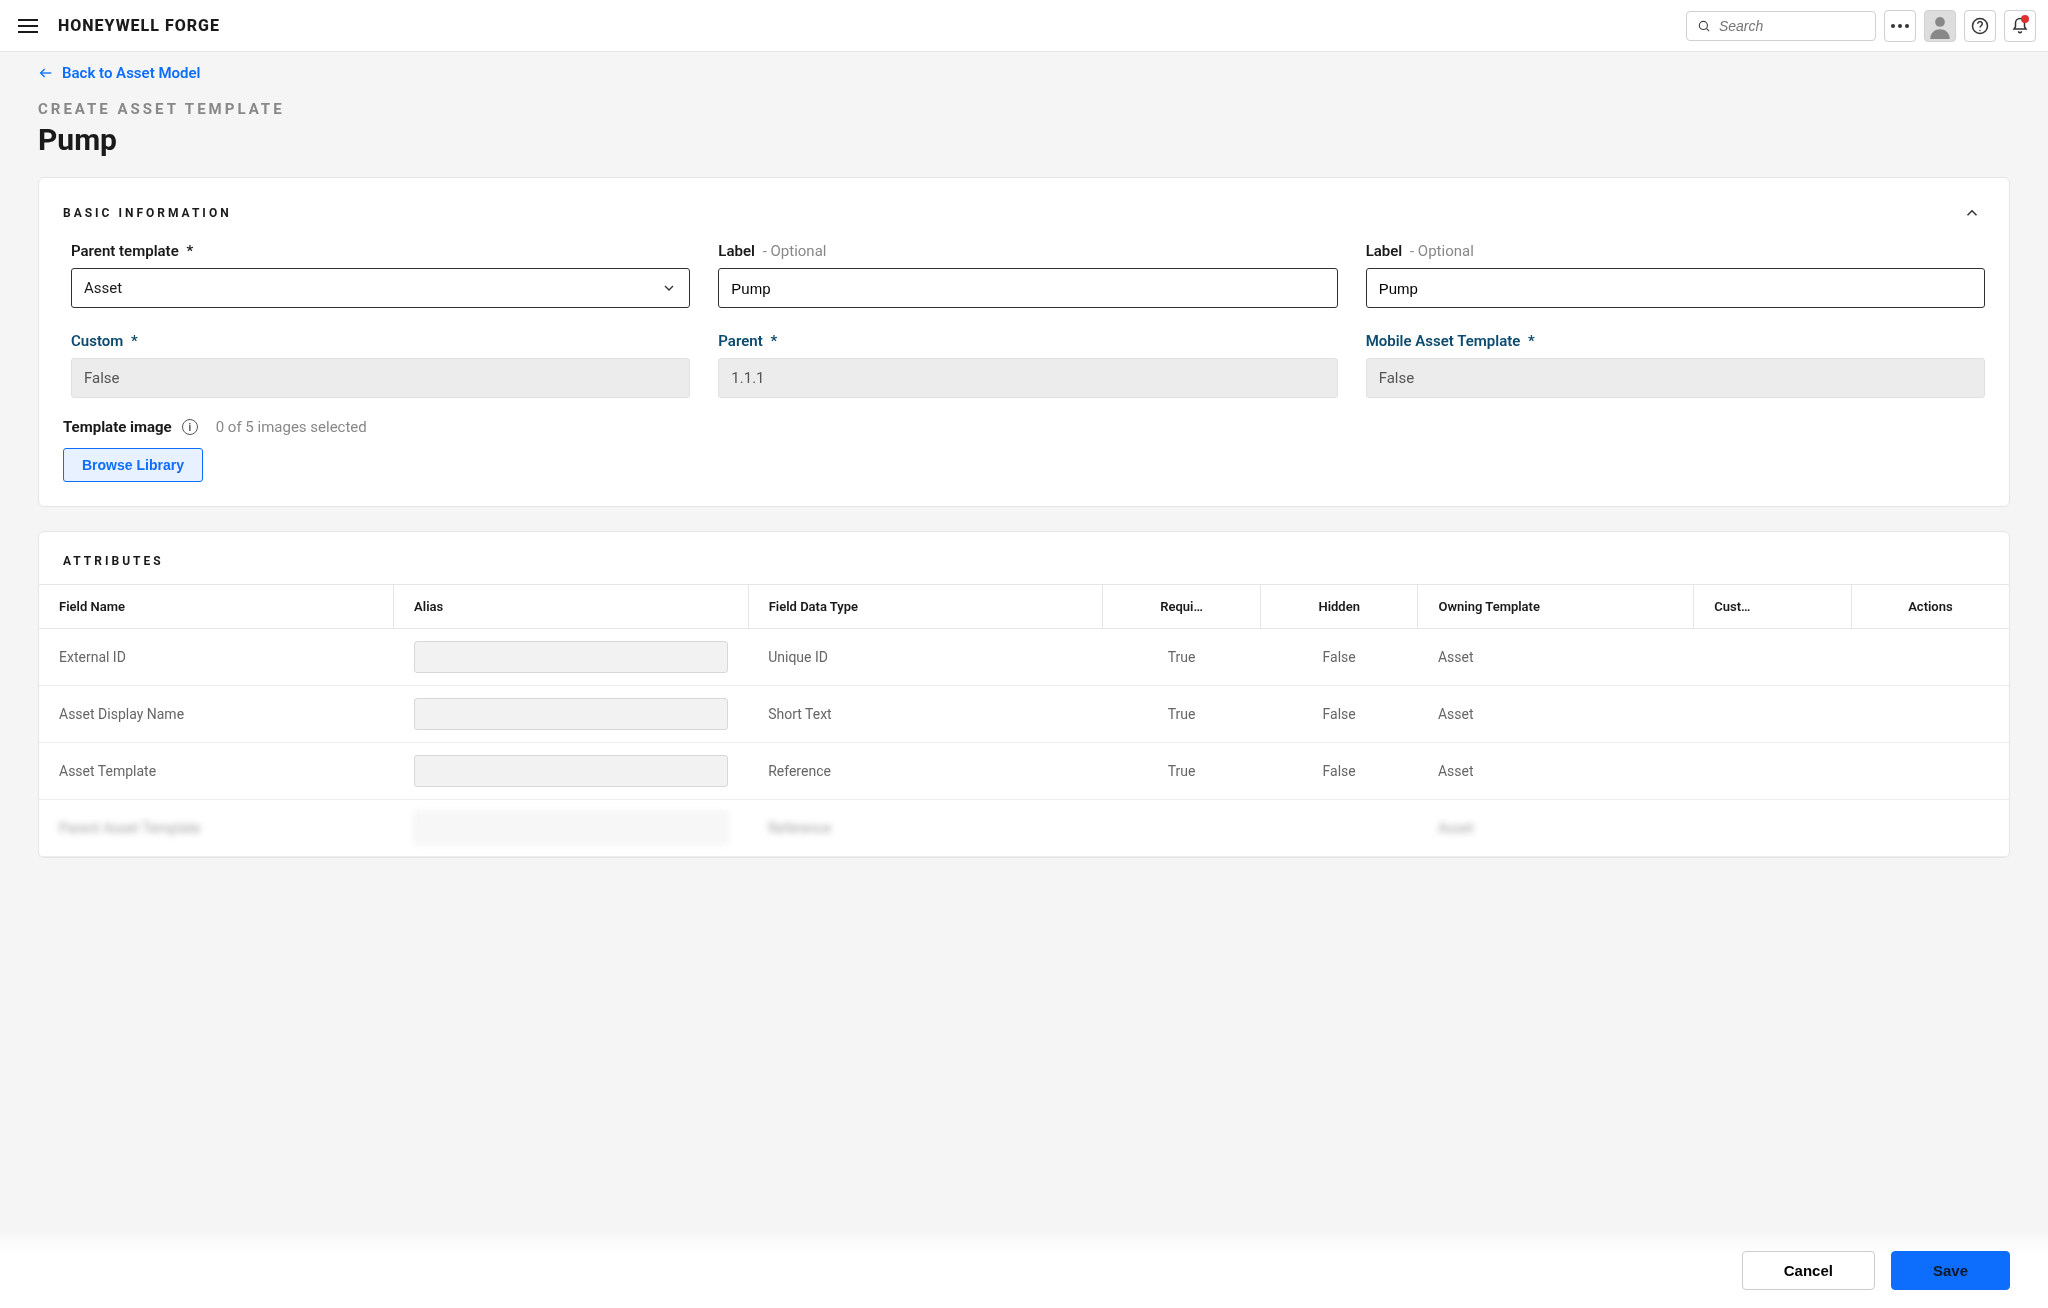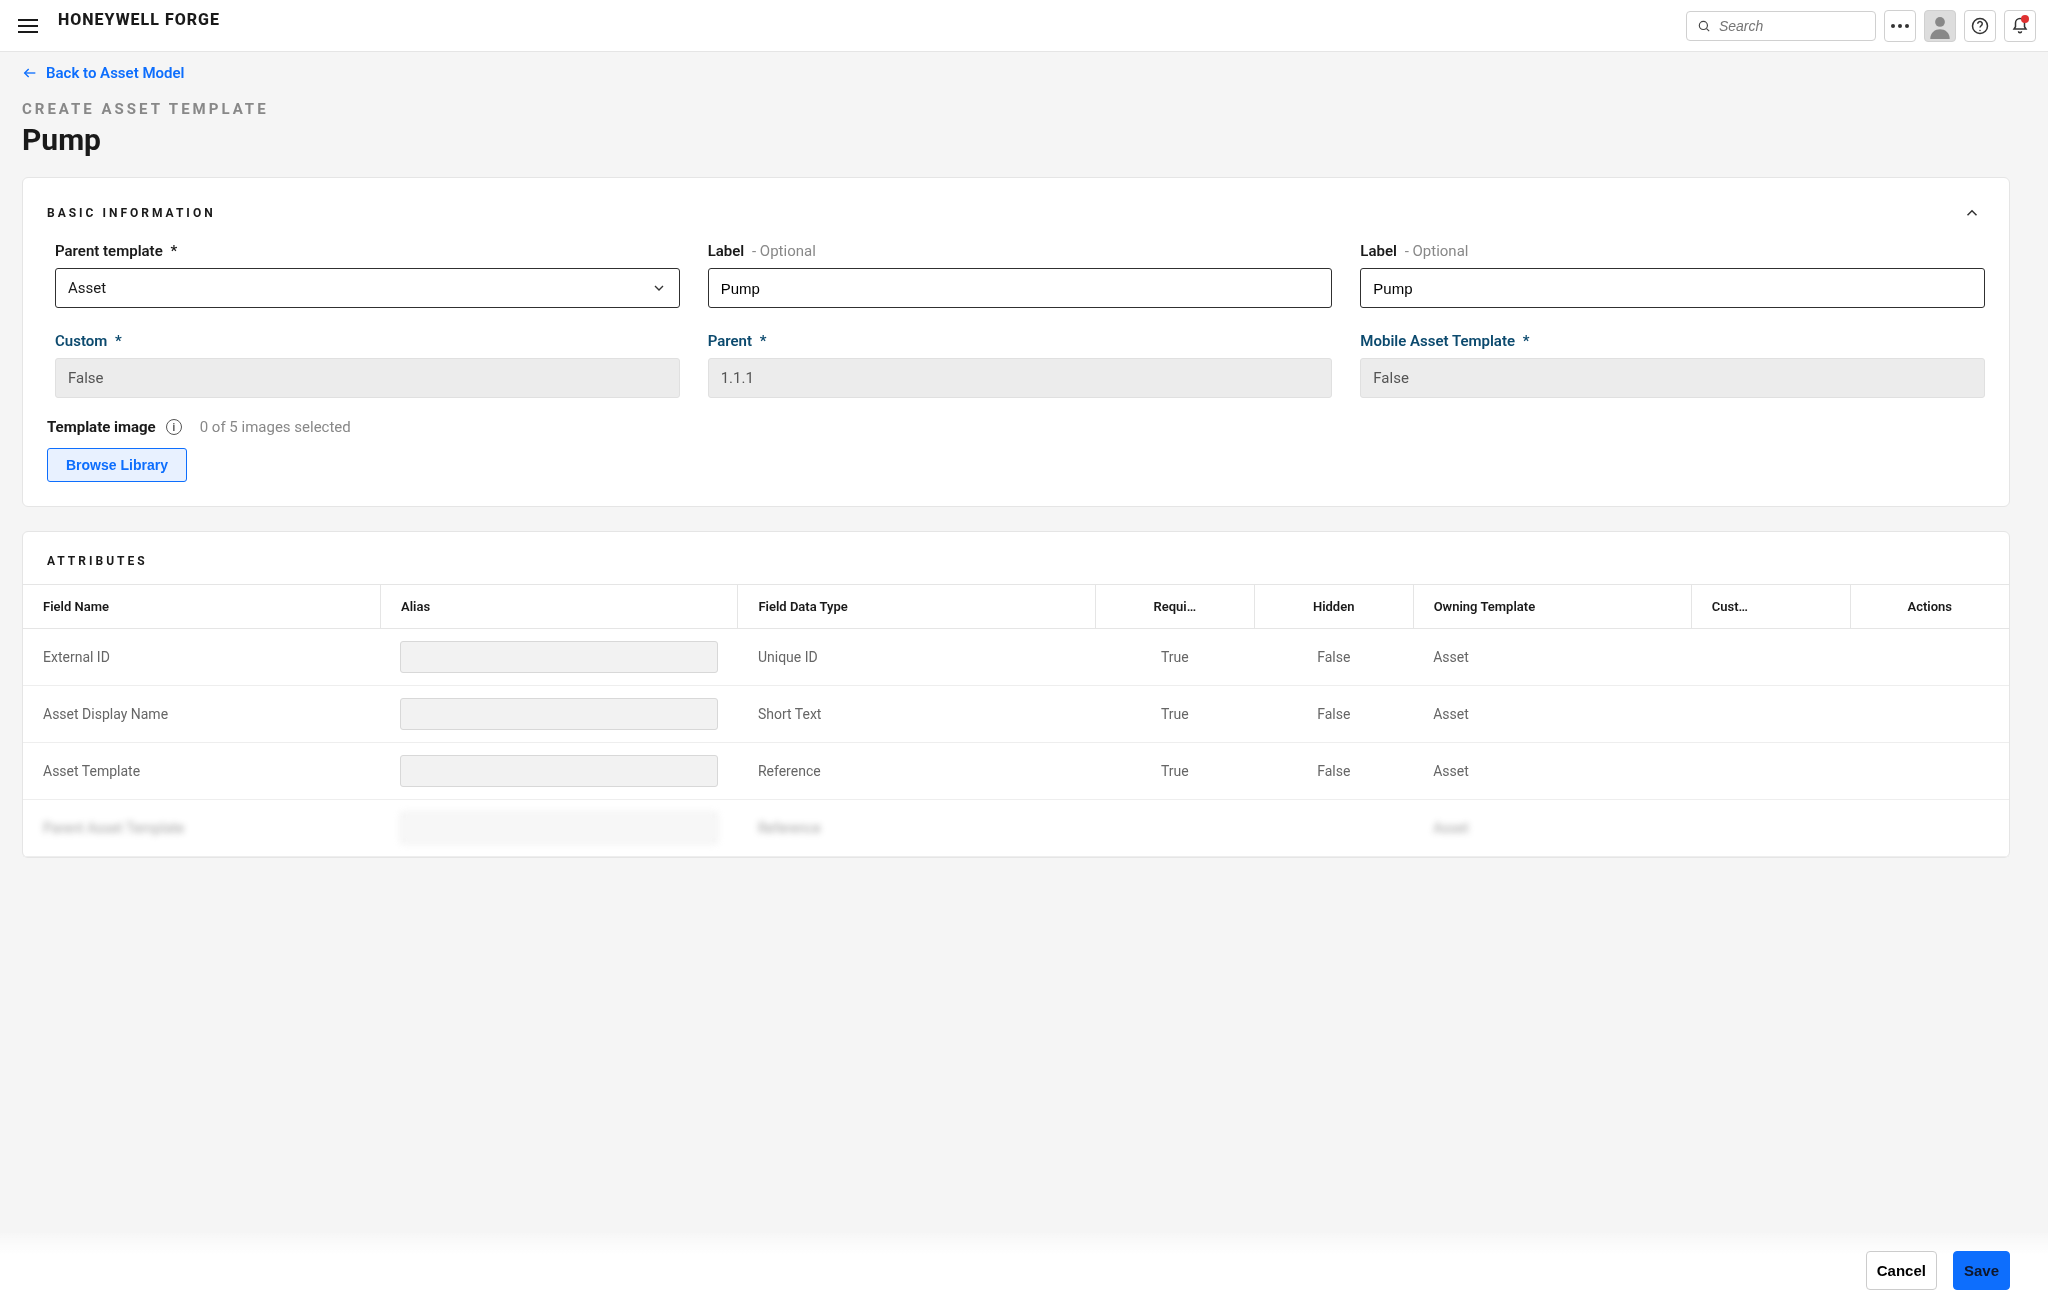--- a/index.html
+++ b/index.html
@@ -13,21 +13,21 @@
   
   .topbar {
     display: flex;
     align-items: center;
     justify-content: space-between;
     height: 52px;
     padding: 0 12px;
     background: #fff;
     border-bottom: 1px solid #e5e5e5;
   }
-  .topbar-left { display: flex; gap: 14px; }
+  .topbar-left { display: flex; align-items: center; gap: 14px; }
   .hamburger {
     width: 32px; height: 32px;
     display: flex; flex-direction: column; justify-content: center; align-items: center;
     cursor: pointer; gap: 4px;
   }
   .hamburger span { display: block; width: 20px; height: 2px; background: #1a1a1a; }
   .brand { font-weight: 800; letter-spacing: 1px; font-size: 16px; }
   .topbar-right { display: flex; align-items: center; gap: 8px; }
   .search-wrap {
     display: flex; align-items: center; gap: 8px;
@@ -46,21 +46,21 @@
     width: 32px; height: 32px; border: 1px solid #d0d0d0; border-radius: 4px;
     background: #ddd; display: flex; align-items: center; justify-content: center; overflow: hidden;
   }
   .avatar svg { width: 26px; height: 26px; }
   .notif-dot {
     position: absolute; top: 4px; right: 6px;
     width: 8px; height: 8px; background: #e03131; border-radius: 50%;
   }
 
   
-  .page { padding: 12px 38px 100px 22px; }
+  .page { padding: 12px 38px 100px 38px; }
   .backlink {
     display: inline-flex; align-items: center; gap: 8px;
     color: #0d6efd; font-size: 15px; font-weight: 600; cursor: pointer;
     margin-bottom: 18px;
   }
   .eyebrow {
     font-size: 15px; font-weight: 700; letter-spacing: 3px; color: #888;
     margin-bottom: 4px;
   }
   .page-title { font-size: 30px; font-weight: 700; margin-bottom: 20px; }
@@ -130,21 +130,21 @@
   .blur-row td { filter: blur(3px); opacity: 0.6; }
 
   
   .footer-bar {
     position: fixed; bottom: 0; left: 0; right: 0;
     background: linear-gradient(to bottom, rgba(255,255,255,0.2), #fff 30%);
     display: flex; justify-content: flex-end; gap: 16px;
     padding: 18px 38px;
   }
   .btn {
-    padding: 10px 10px; border-radius: 4px; font-size: 15px; font-weight: 600; cursor: pointer;
+    padding: 10px 41px; border-radius: 4px; font-size: 15px; font-weight: 600; cursor: pointer;
     border: 1px solid #ccc; background: #fff;
   }
   .btn-primary { background: #0d6efd; color: #0f172a; border-color: #0d6efd; }
 
   svg { display: block; }
 </style>
 </head>
 <body>
 
 <div class="topbar">

